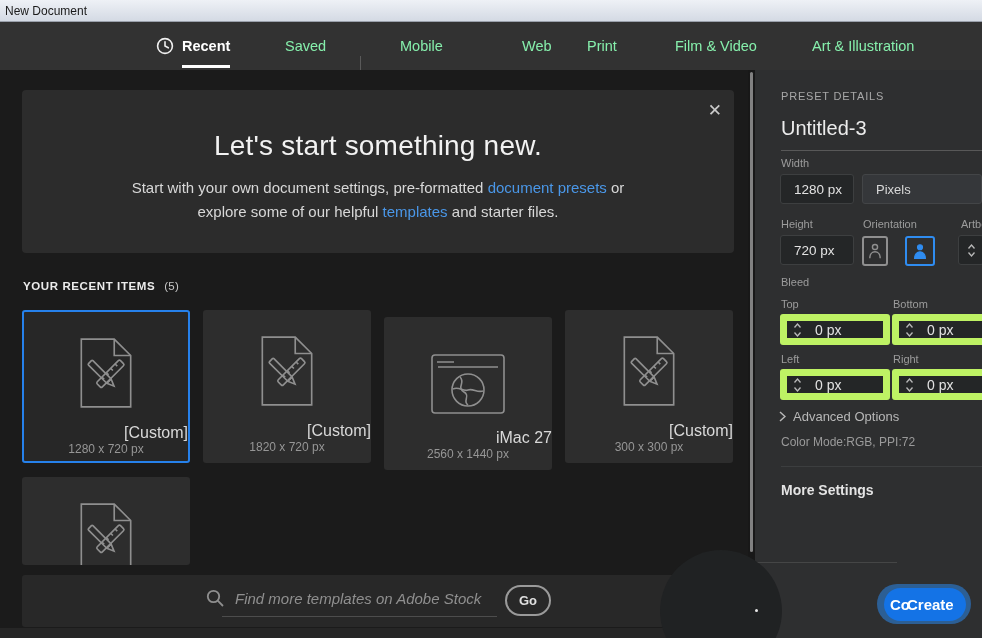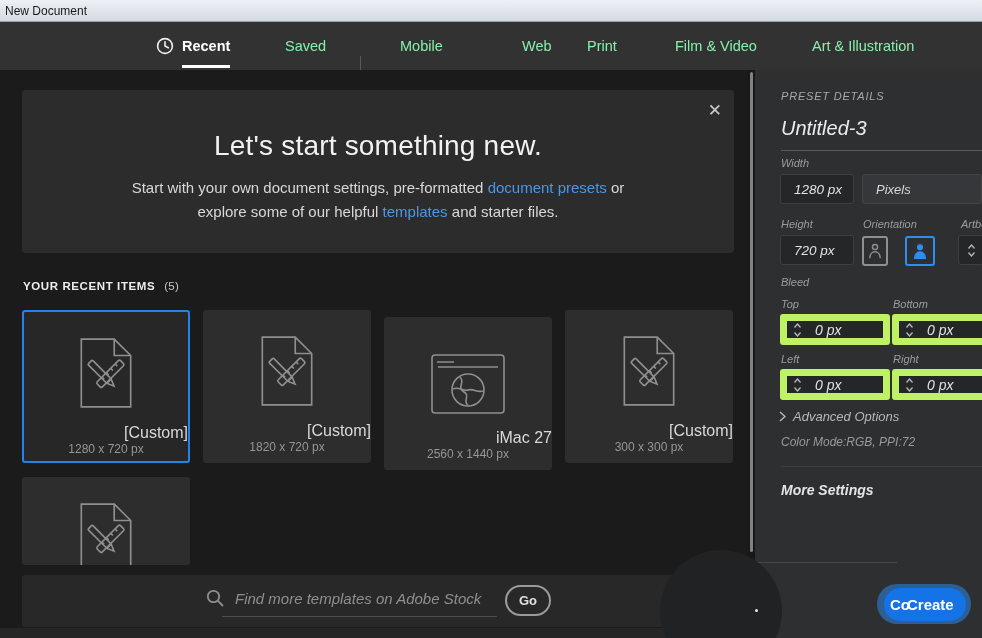--- a/index.html
+++ b/index.html
@@ -47,21 +47,21 @@
   .search-underline { position:absolute; left:200px; top:41px; width:275px; height:1px; background:#4d4d4d; }
   .go-btn { position:absolute; left:483px; top:10px; width:46px; height:31px; border:2px solid #9a9a9a;
     border-radius:16px; color:#e0e0e0; font-size:13px; font-weight:bold; background:transparent;
     cursor:pointer; font-family:"Liberation Sans", sans-serif; }
   .bottom-strip { position:absolute; left:0; top:558px; width:748px; height:10px; background:#262626; }
 
   
   .scroll-thumb { position:absolute; left:750px; top:72px; width:3px; height:480px; background:#818181; border-radius:2px; }
 
   
-  .panel { position:absolute; left:755px; top:70px; width:227px; height:568px; background:#2e2f30; overflow:hidden;font-style:italic; }
+  .panel { position:absolute; left:755px; top:70px; width:227px; height:568px; background:#2e2f30; overflow:hidden; }
   .panel-heading { position:absolute; left:26px; top:20px; font-size:11px; letter-spacing:.8px; color:#a8a8a8; }
   .doc-name { position:absolute; left:26px; top:47px; font-size:20px; color:#ececec; }
   .doc-name-rule { position:absolute; left:26px; top:80px; right:0; height:1px; background:#585858; }
   .mini-label { position:absolute; font-size:11px; color:#9c9c9c; }
   .field { position:absolute; height:30px; background:#242627; border:1px solid #3d3f40; border-radius:3px;
     display:flex; align-items:center; color:#e2e2e2; font-size:13.5px; }
   .field .val { padding-left:13px; }
   .select-field { position:absolute; height:30px; background:#35373a; border:1px solid #434547;
     border-radius:3px; display:flex; align-items:center; color:#d8d8d8; font-size:13px; cursor:pointer; }
   .select-field .val { padding-left:13px; }

